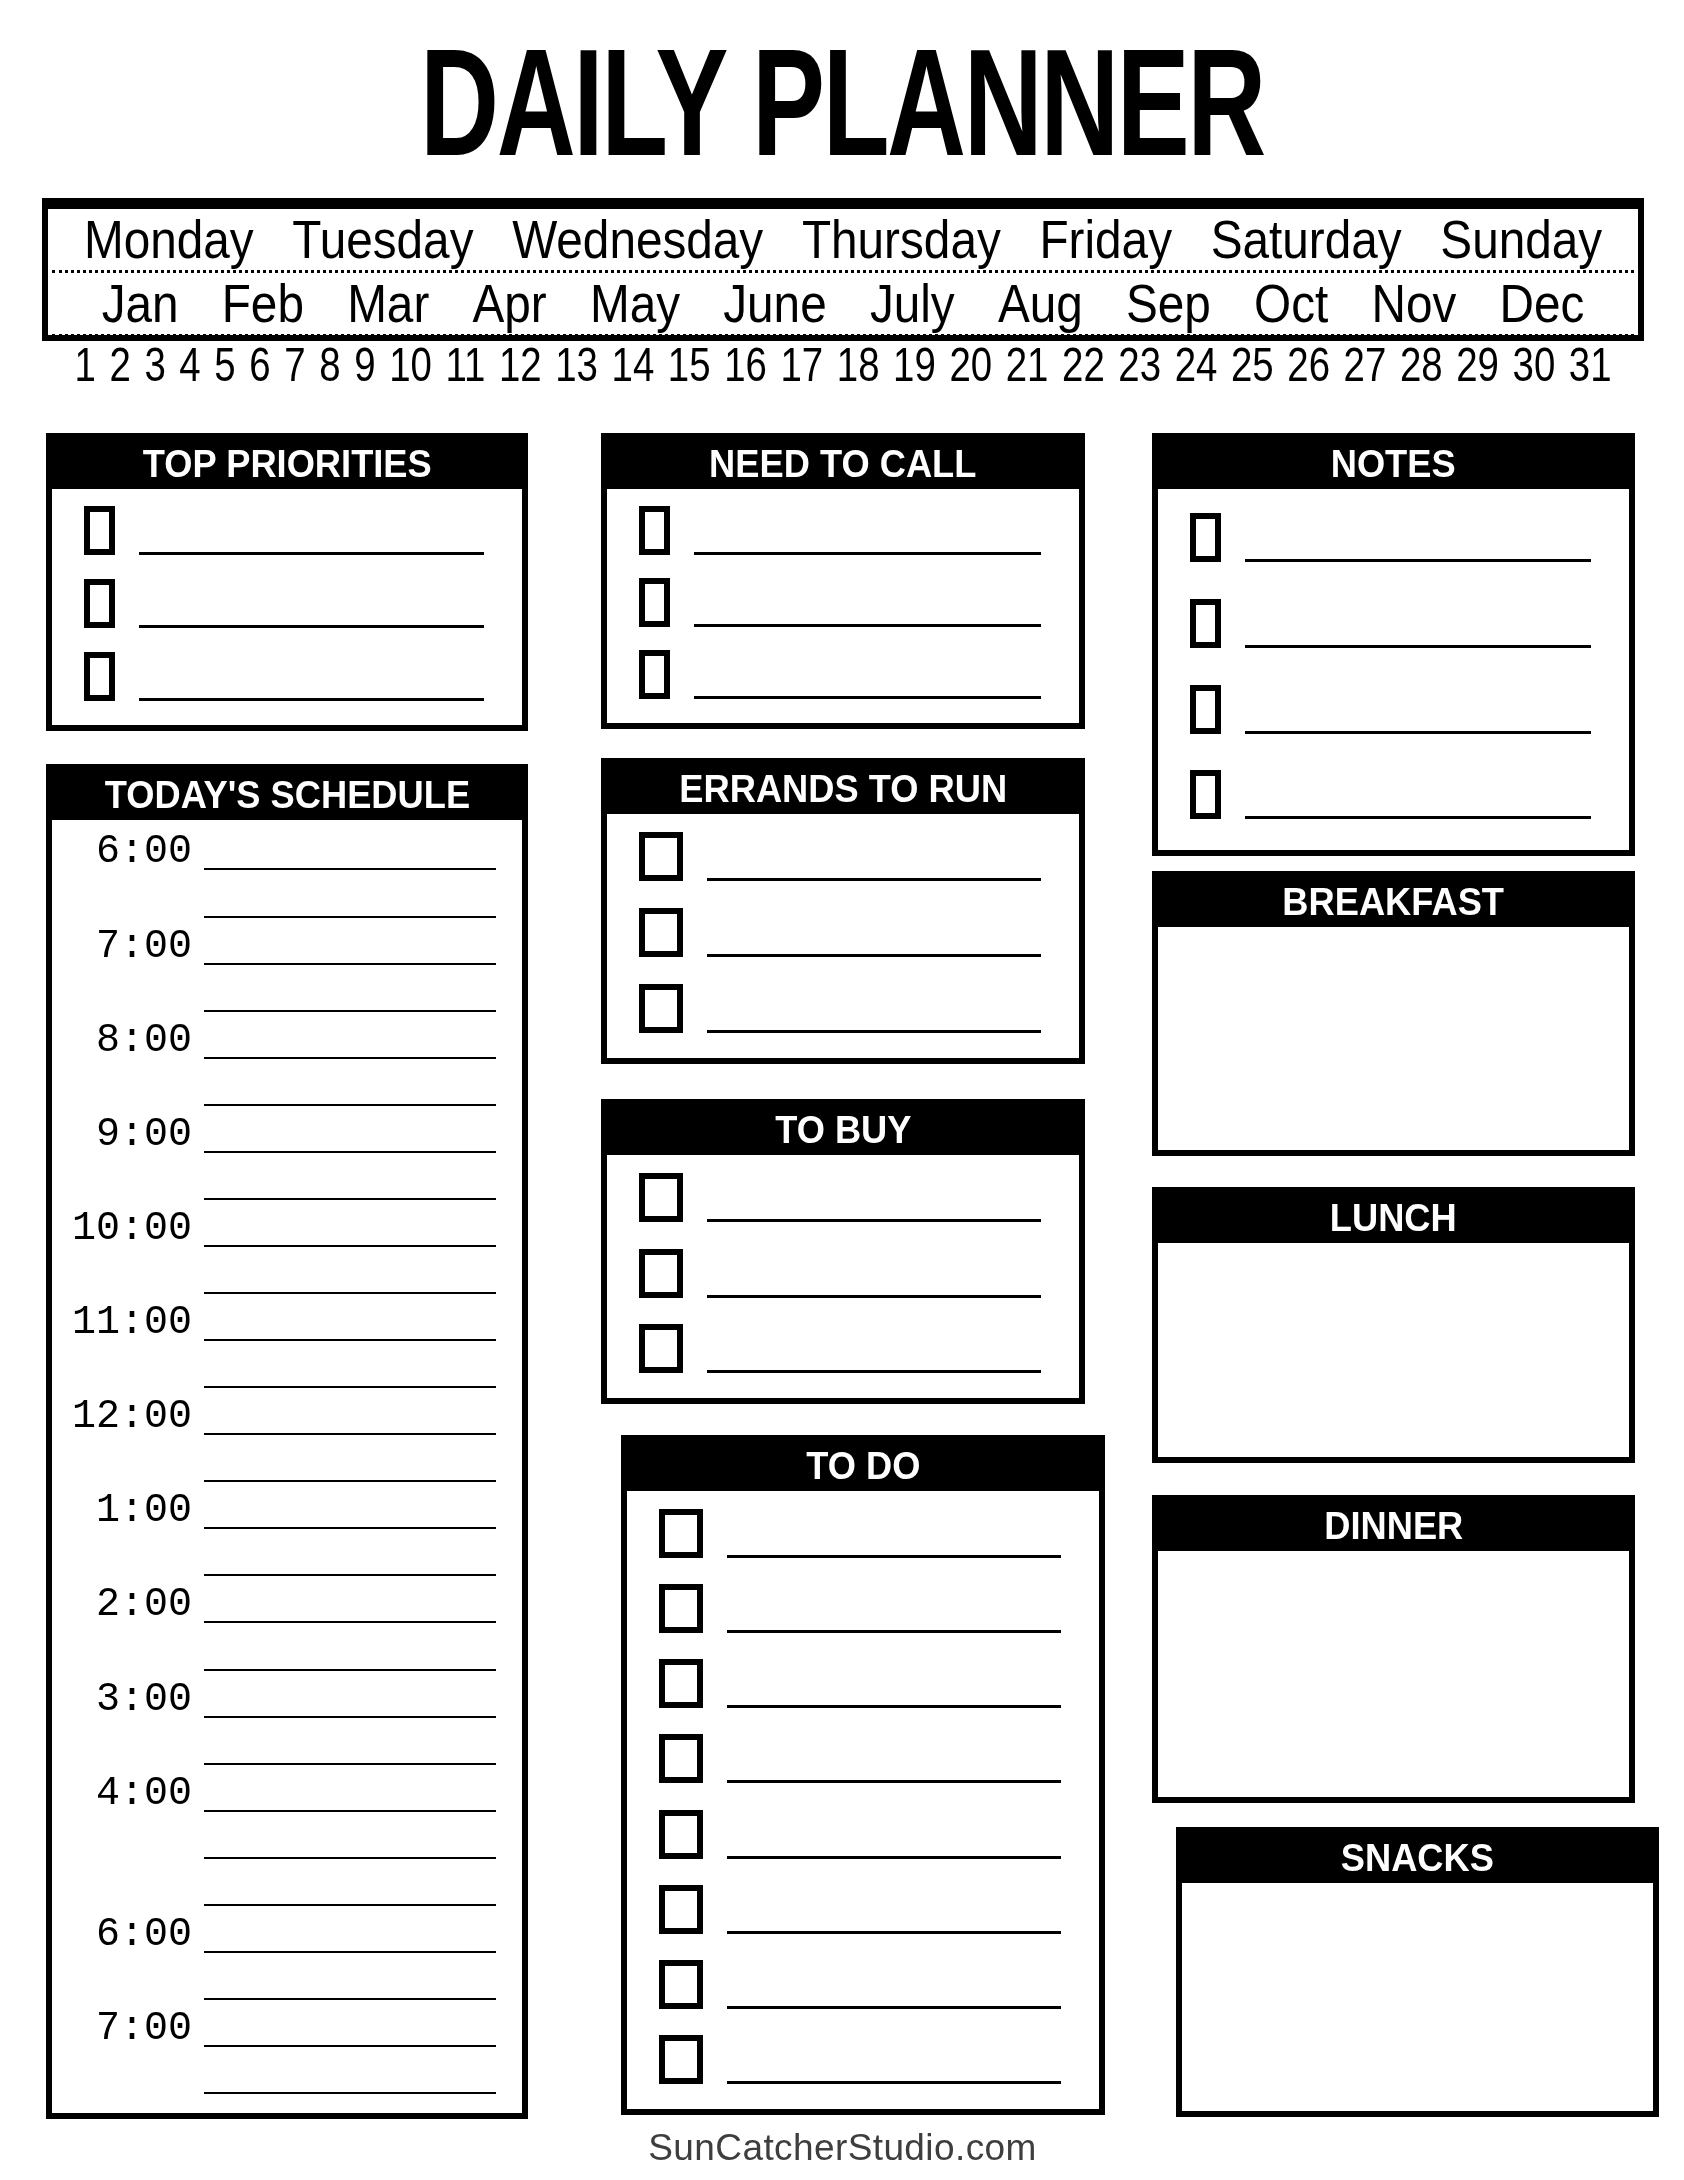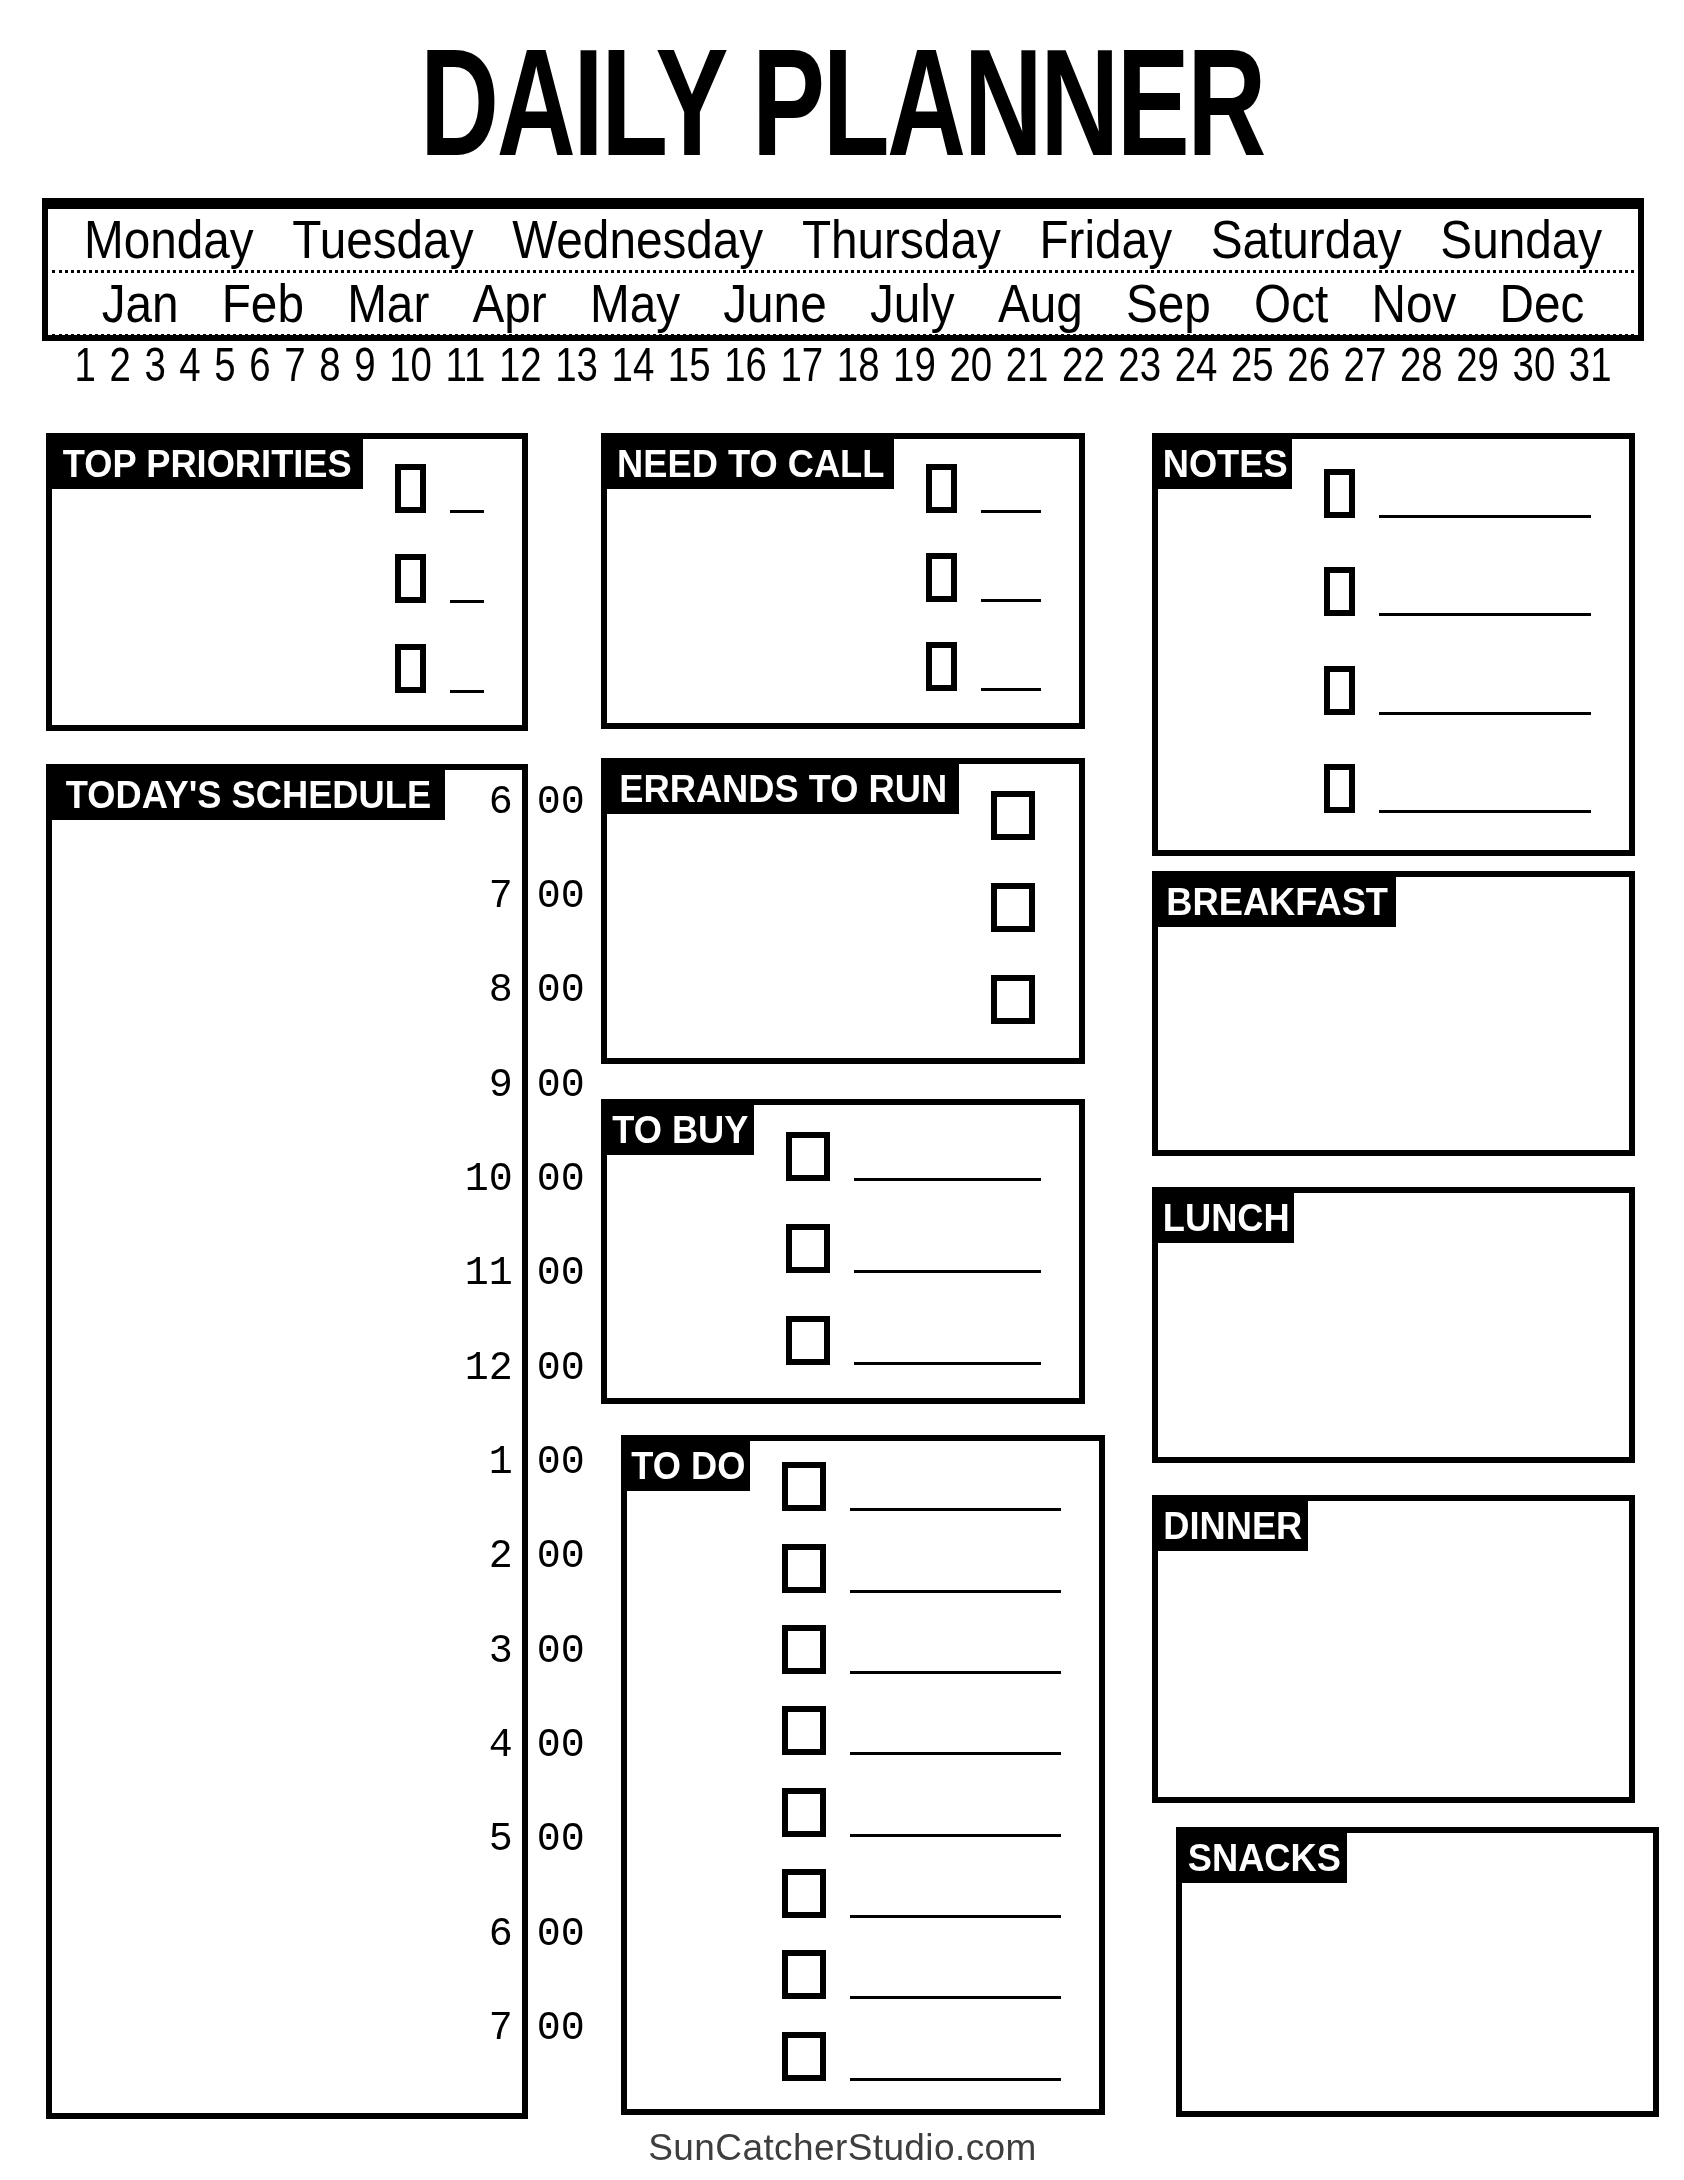--- a/index.html
+++ b/index.html
@@ -21,21 +21,21 @@
     display:flex; flex-direction:column; background:#fff;
   }
   .cal-row { flex:1; display:flex; align-items:center; justify-content:center; white-space:nowrap; }
   .cal-days   { gap:43px; font-size:53px; transform:scaleX(.9);  transform-origin:center; }
   .cal-months { gap:48px; font-size:53px; transform:scaleX(.9);  transform-origin:center; }
   .cal-dates  { gap:17px; font-size:48px; transform:scaleX(.8);  transform-origin:center; }
   .dotsep { border-top:3.4px dotted #000; margin:0 4.3px; }
   
   .box {
     position:absolute; border:6px solid #000; background:#fff;
-    display:flex; flex-direction:row;
+    display:flex; flex-direction:column;
   }
   .box > header {
     flex:0 0 auto; height:50px; background:#000; color:#fff;
     text-align:center; font-weight:bold; font-size:39px; line-height:49px; white-space:nowrap;
   }
   .box > header span { display:inline-block; transform:scaleX(.93); transform-origin:center; }
   .body {
     flex:1; display:flex; flex-direction:column; justify-content:space-around;
     padding:5.1px 38px 12px 32px;
   }
@@ -227,24 +227,20 @@
         </div>
         <div class="srow">
           <span class="stime">4:00</span>
           <span class="sline"></span>
         </div>
         <div class="srow">
           <span class="stime"></span>
           <span class="sline"></span>
         </div>
         <div class="srow">
-          <span class="stime">5:00</span>
-          <span class="sline"></span>
-        </div>
-        <div class="srow">
           <span class="stime"></span>
           <span class="sline"></span>
         </div>
         <div class="srow">
           <span class="stime">6:00</span>
           <span class="sline"></span>
         </div>
         <div class="srow">
           <span class="stime"></span>
           <span class="sline"></span>

